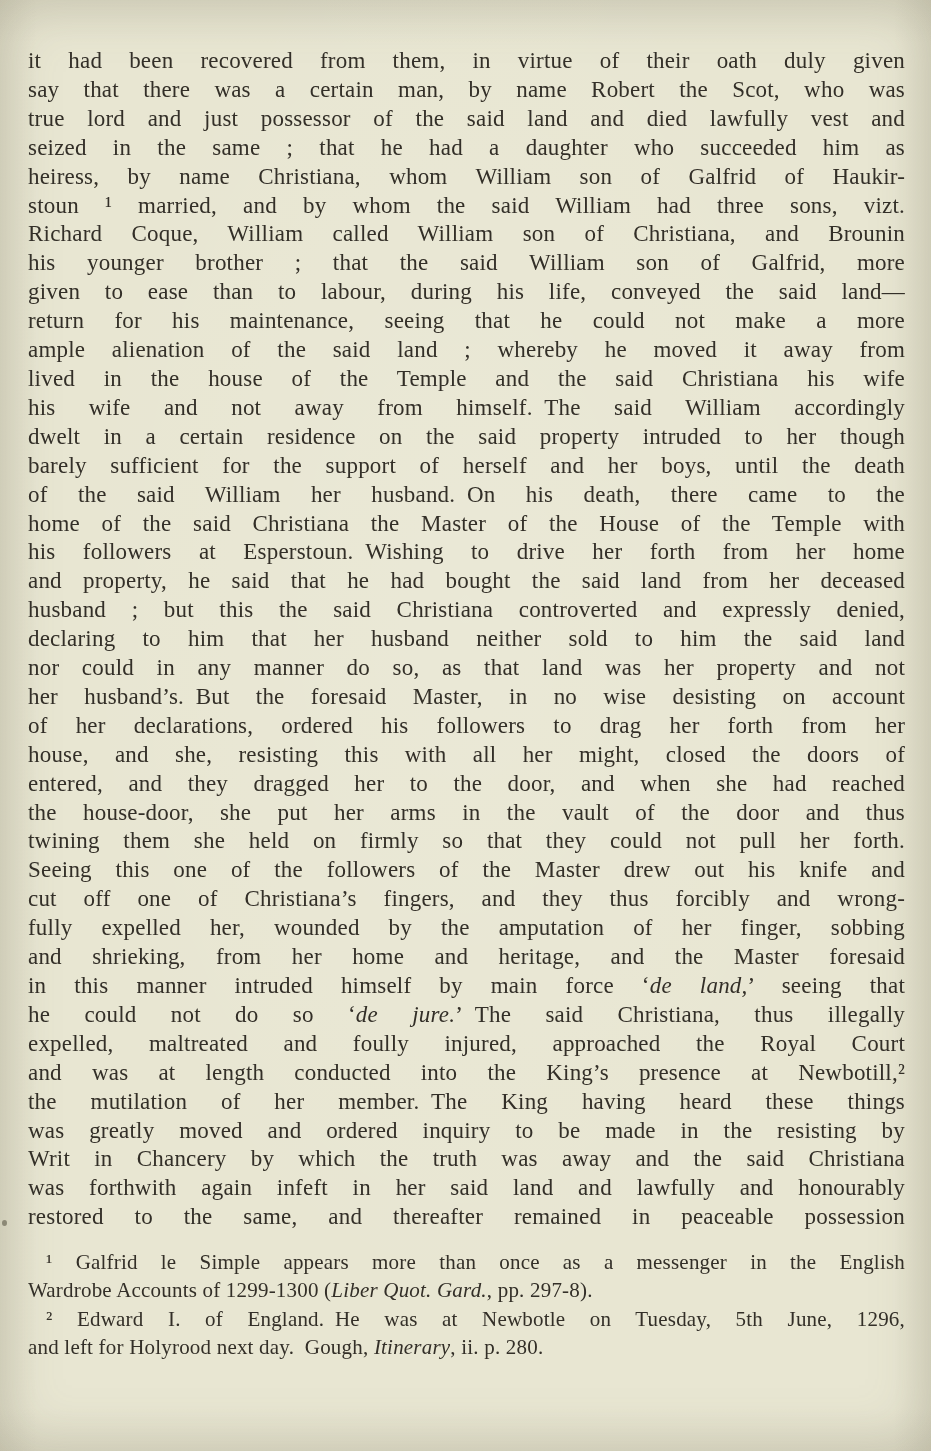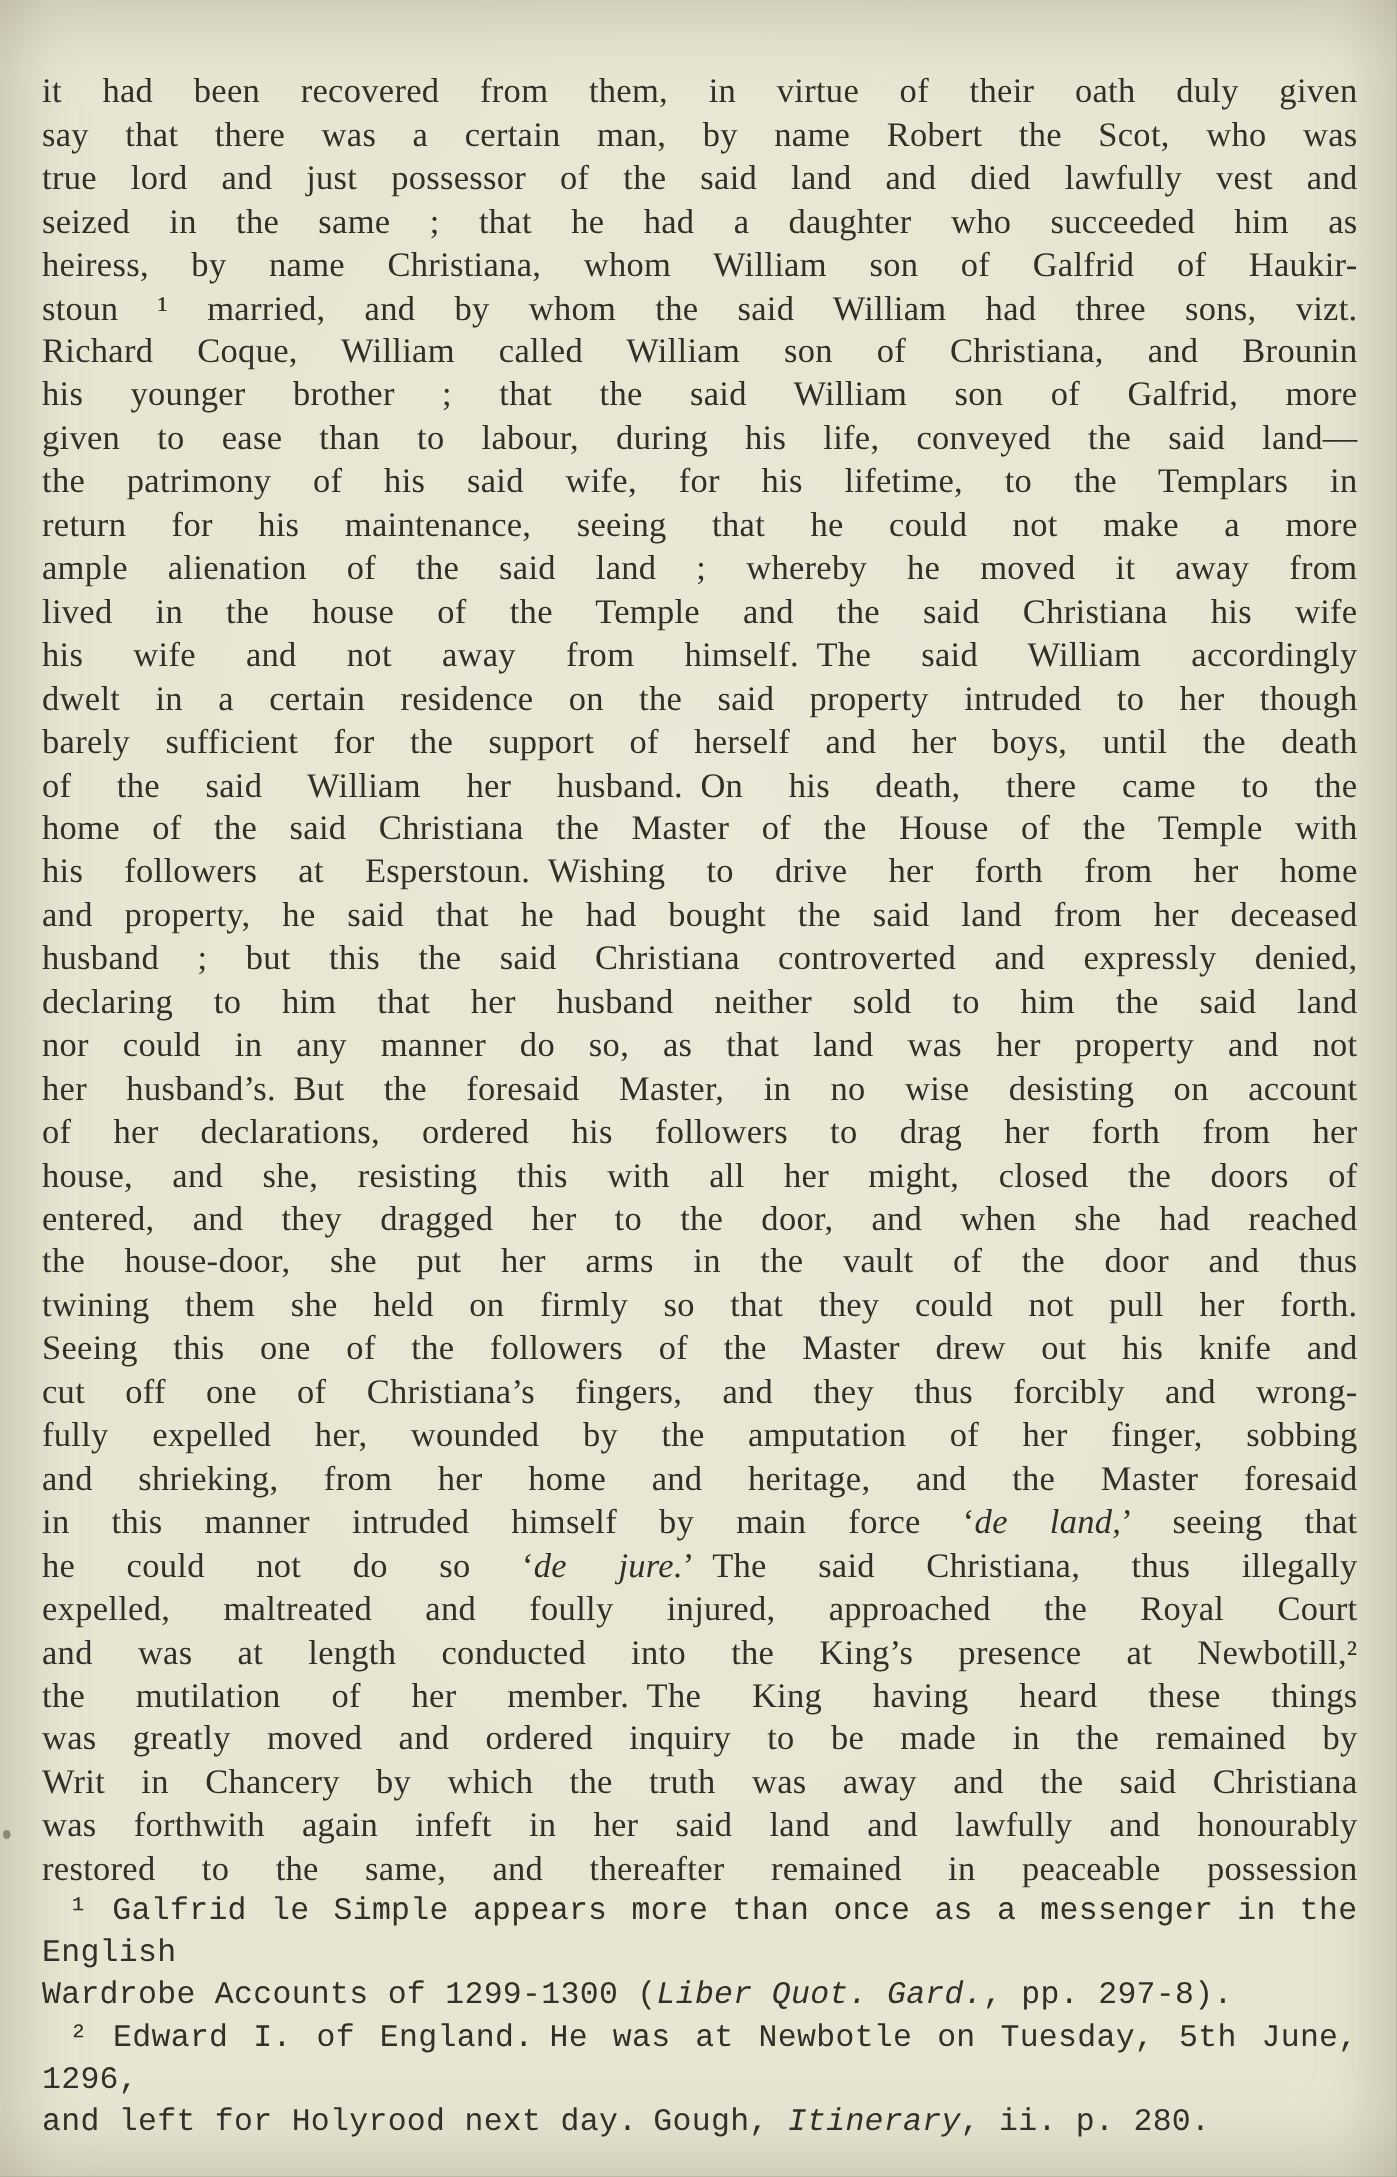--- a/index.html
+++ b/index.html
@@ -22,21 +22,21 @@
   }
   .text-block{position:absolute;left:28px;right:26px;top:47px;}
   .bline{
     font-size:23px;
     line-height:28.9px;
     text-align:justify;
     text-align-last:justify;
     letter-spacing:0.2px;
   }
   .it{font-style:italic;}
-  .footnotes{font-family:Liberation Mono, monospace;}
+  .footnotes{margin-top:16px;}
   .fline{
     font-size:21px;
     line-height:28.2px;
     letter-spacing:0.2px;
   }
   .fline.just{text-align:justify;text-align-last:justify;}
   .fline.ind{text-indent:18px;}
   .speck{
     position:absolute;left:2px;top:1220px;width:5px;height:6px;
     border-radius:50%;background:rgba(70,65,50,0.5);
@@ -51,21 +51,20 @@
     <div class="body">
         <div class="bline"><span>it had been recovered from them, in virtue of their oath duly given</span></div>
         <div class="bline"><span>say that there was a certain man, by name Robert the Scot, who was</span></div>
         <div class="bline"><span>true lord and just possessor of the said land and died lawfully vest and</span></div>
         <div class="bline"><span>seized in the same ; that he had a daughter who succeeded him as</span></div>
         <div class="bline"><span>heiress, by name Christiana, whom William son of Galfrid of Haukir-</span></div>
         <div class="bline"><span>stoun ¹ married, and by whom the said William had three sons, vizt.</span></div>
         <div class="bline"><span>Richard Coque, William called William son of Christiana, and Brounin</span></div>
         <div class="bline"><span>his younger brother ; that the said William son of Galfrid, more</span></div>
         <div class="bline"><span>given to ease than to labour, during his life, conveyed the said land—</span></div>
-        <div class="bline"><span>the patrimony of his said wife, for his lifetime, to the Templars in</span></div>
         <div class="bline"><span>return for his maintenance, seeing that he could not make a more</span></div>
         <div class="bline"><span>ample alienation of the said land ; whereby he moved it away from</span></div>
         <div class="bline"><span>lived in the house of the Temple and the said Christiana his wife</span></div>
         <div class="bline"><span>his wife and not away from himself. The said William accordingly</span></div>
         <div class="bline"><span>dwelt in a certain residence on the said property intruded to her though</span></div>
         <div class="bline"><span>barely sufficient for the support of herself and her boys, until the death</span></div>
         <div class="bline"><span>of the said William her husband. On his death, there came to the</span></div>
         <div class="bline"><span>home of the said Christiana the Master of the House of the Temple with</span></div>
         <div class="bline"><span>his followers at Esperstoun. Wishing to drive her forth from her home</span></div>
         <div class="bline"><span>and property, he said that he had bought the said land from her deceased</span></div>
@@ -80,21 +79,21 @@
         <div class="bline"><span>twining them she held on firmly so that they could not pull her forth.</span></div>
         <div class="bline"><span>Seeing this one of the followers of the Master drew out his knife and</span></div>
         <div class="bline"><span>cut off one of Christiana’s fingers, and they thus forcibly and wrong-</span></div>
         <div class="bline"><span>fully expelled her, wounded by the amputation of her finger, sobbing</span></div>
         <div class="bline"><span>and shrieking, from her home and heritage, and the Master foresaid</span></div>
         <div class="bline"><span>in this manner intruded himself by main force ‘</span><span class="it">de land,</span><span>’ seeing that</span></div>
         <div class="bline"><span>he could not do so ‘</span><span class="it">de jure.</span><span>’ The said Christiana, thus illegally</span></div>
         <div class="bline"><span>expelled, maltreated and foully injured, approached the Royal Court</span></div>
         <div class="bline"><span>and was at length conducted into the King’s presence at Newbotill,²</span></div>
         <div class="bline"><span>the mutilation of her member. The King having heard these things</span></div>
-        <div class="bline"><span>was greatly moved and ordered inquiry to be made in the remained by</span></div>
+        <div class="bline"><span>was greatly moved and ordered inquiry to be made in the resisting by</span></div>
         <div class="bline"><span>Writ in Chancery by which the truth was away and the said Christiana</span></div>
         <div class="bline"><span>was forthwith again infeft in her said land and lawfully and honourably</span></div>
         <div class="bline"><span>restored to the same, and thereafter remained in peaceable possession</span></div>
       </div>
     <div class="footnotes">
         <div class="fline just ind"><span>¹ Galfrid le Simple appears more than once as a messenger in the English</span></div>
         <div class="fline"><span>Wardrobe Accounts of 1299-1300 (</span><span class="it">Liber Quot. Gard.</span><span>, pp. 297-8).</span></div>
         <div class="fline just ind"><span>² Edward I. of England. He was at Newbotle on Tuesday, 5th June, 1296,</span></div>
         <div class="fline"><span>and left for Holyrood next day. Gough, </span><span class="it">Itinerary</span><span>, ii. p. 280.</span></div>
       </div>

